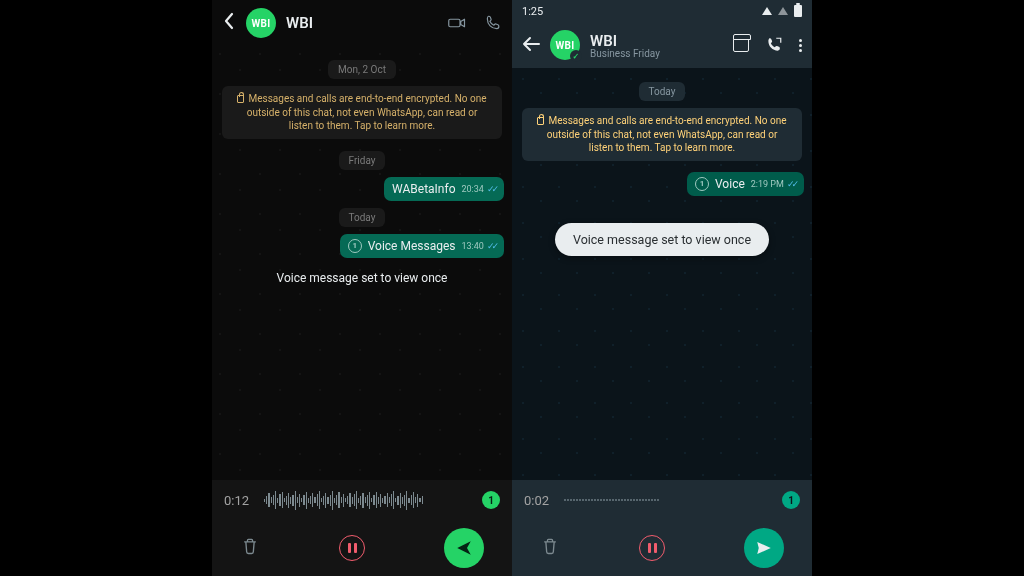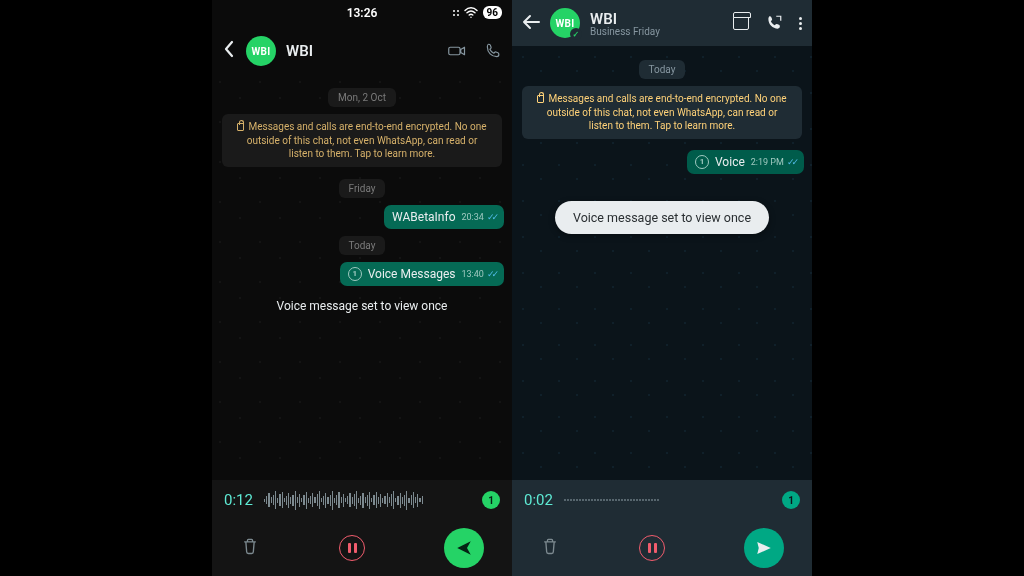--- a/index.html
+++ b/index.html
@@ -56,21 +56,21 @@
   .left-c .bubble{background:#056a55}
   .bubble .meta{font-size:9px;color:#9fc9c0;display:flex;align-items:center;gap:2px}
   .ticks{color:#53bdeb;font-size:9px;letter-spacing:-3px;margin-left:1px}
   .voiceico{width:14px;height:14px;border:1.4px solid #9fc9c0;border-radius:50%;display:flex;align-items:center;justify-content:center;font-size:8px;color:#9fc9c0;font-weight:700}
   .toast{align-self:center;margin-top:10px}
   .toast.left-t{color:#e9edef;font-size:12px}
   .toast.right-t{background:#e9edef;color:#2a2f32;padding:9px 18px;border-radius:18px;font-size:12.5px;margin-top:24px;box-shadow:0 2px 6px rgba(0,0,0,.4)}
 
   
   .rec{height:40px;display:flex;align-items:center;gap:10px;padding:0 12px}
-  .rec .time{color:#5eead4;font-size:15px;min-width:30px}
+  .rec .time{color:#a3a3a3;font-size:13px;min-width:30px}
   .wave{flex:1;height:22px;display:flex;align-items:center;gap:1px}
   .wave span{width:1.2px;background:#7d8a90;display:block}
   .wave.dots span{width:2px;height:2px;border-radius:50%;background:#6b7a82}
   .once{width:18px;height:18px;border-radius:50%;background:#00a884;color:#0b141a;font-size:10px;font-weight:700;display:flex;align-items:center;justify-content:center}
   .left .once{background:#25d366;color:#052315}
   .rec.left-r{background:#141414}
   .rec.right-r{background:#1f2c34}
 
   .ctrls{height:56px;display:flex;align-items:center;justify-content:space-between;padding:0 28px}
   .ctrls.left-ct{background:#141414}
@@ -84,35 +84,20 @@
   .left .sendc svg{fill:#052315}
   .right .sendc{background:#00a884}
   .right .sendc svg{fill:#e9edef}
 </style>
 </head>
 <body>
 
 <div class="stage">
 
   <div class="phone left">
-    <div class="status-left">
-      <span class="time">13:26</span>
-      <div class="sicons-left">
-        <div class="dots4">
-            <span></span>
-            <span></span>
-            <span></span>
-            <span></span>
-          </div>
-        <svg width="14" height="11" viewBox="0 0 14 11">
-            <path d="M1 3.5C3 1.5 5 .8 7 .8s4 .7 6 2.7M3 5.8C4.3 4.6 5.6 4 7 4s2.7.6 4 1.8M5.2 8c.6-.5 1.2-.8 1.8-.8s1.2.3 1.8.8M7 10.2l.01.01" fill="none" stroke="#fff" stroke-width="1.4" stroke-linecap="round"></path>
-          </svg>
-        <span class="batt">96</span>
-      </div>
-    </div>
 
     <div class="hdr left-h">
       <span class="back">
         <svg width="14" height="18" viewBox="0 0 14 18">
             <path d="M10 2 4 9l6 7" fill="none" stroke="#e9edef" stroke-width="2.2" stroke-linecap="round" stroke-linejoin="round"></path>
           </svg>
       </span>
       <div class="avatar">WBI</div>
       <div>
         <div class="chat-name">WBI</div>
@@ -240,20 +225,28 @@
         </div>
       <div class="sendc">
           <svg viewBox="0 0 24 24">
             <path d="M3 12 21 3l-5 9 5 9Z"></path>
           </svg>
         </div>
     </div>
   </div>
 
   <div class="phone right">
+    <div class="status-right">
+      <span>1:25</span>
+      <div class="sicons-right">
+        <div class="tri"></div>
+        <div class="tri" style="opacity:.55"></div>
+        <div class="batt2"></div>
+      </div>
+    </div>
 
     <div class="hdr right-h">
       <span class="back">
         <svg width="18" height="16" viewBox="0 0 18 16">
             <path d="M8 2 2 8l6 6M2 8h15" fill="none" stroke="#e9edef" stroke-width="2" stroke-linecap="round" stroke-linejoin="round"></path>
           </svg>
       </span>
       <div class="avatar right-av">WBI</div>
       <div>
         <div class="chat-name">WBI</div>

